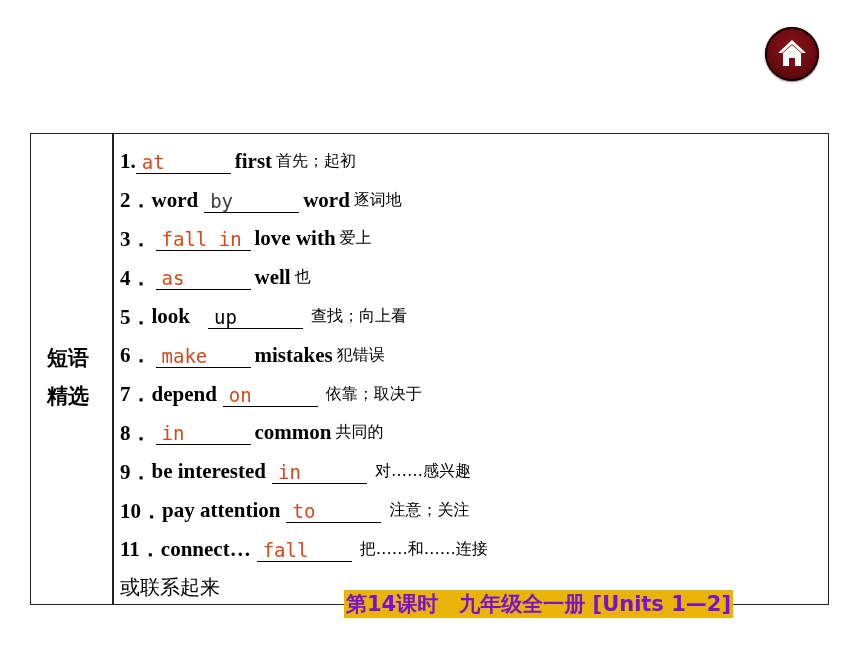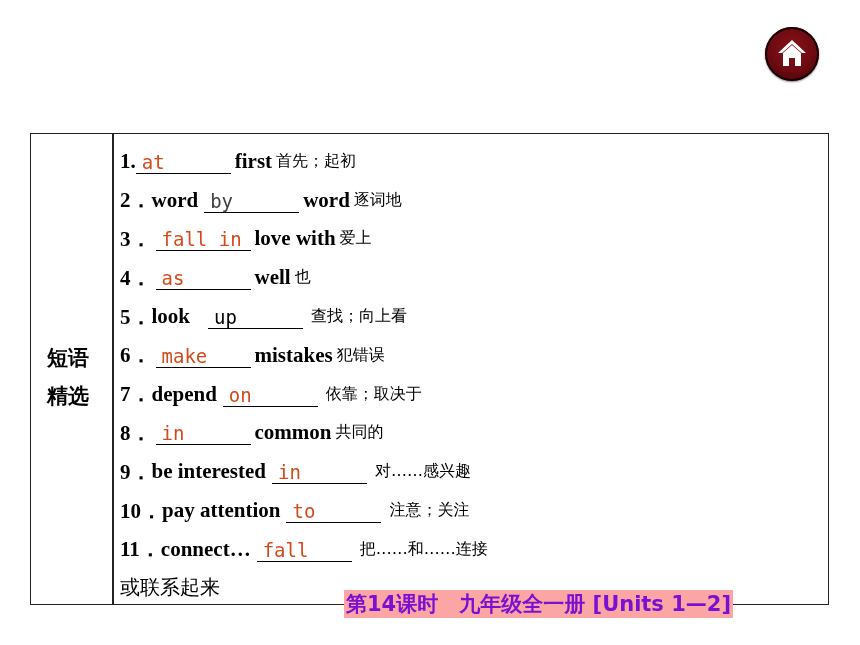--- a/index.html
+++ b/index.html
@@ -114,21 +114,21 @@
     }
     .footer-title {
       position: absolute;
       left: 344px;
       top: 590px;
       font-family: "DejaVu Sans", "Liberation Sans", sans-serif;
       font-weight: bold;
       font-size: 21px;
       color: #7a10d0;
       white-space: nowrap;
-      background: #fca5a5;
+      background: #eab308;
       padding: 0 2px;
     }
   </style>
 </head>
 <body>
 
 <div class="home-btn">
   <svg viewBox="0 0 30 30">
     <polygon points="15,2 29,15 25,15 15,6 5,15 1,15" fill="#ffffff"></polygon>
     <polygon points="6,15 15,7 24,15 24,28 18,28 18,20 12,20 12,28 6,28" fill="#ffffff"></polygon>

